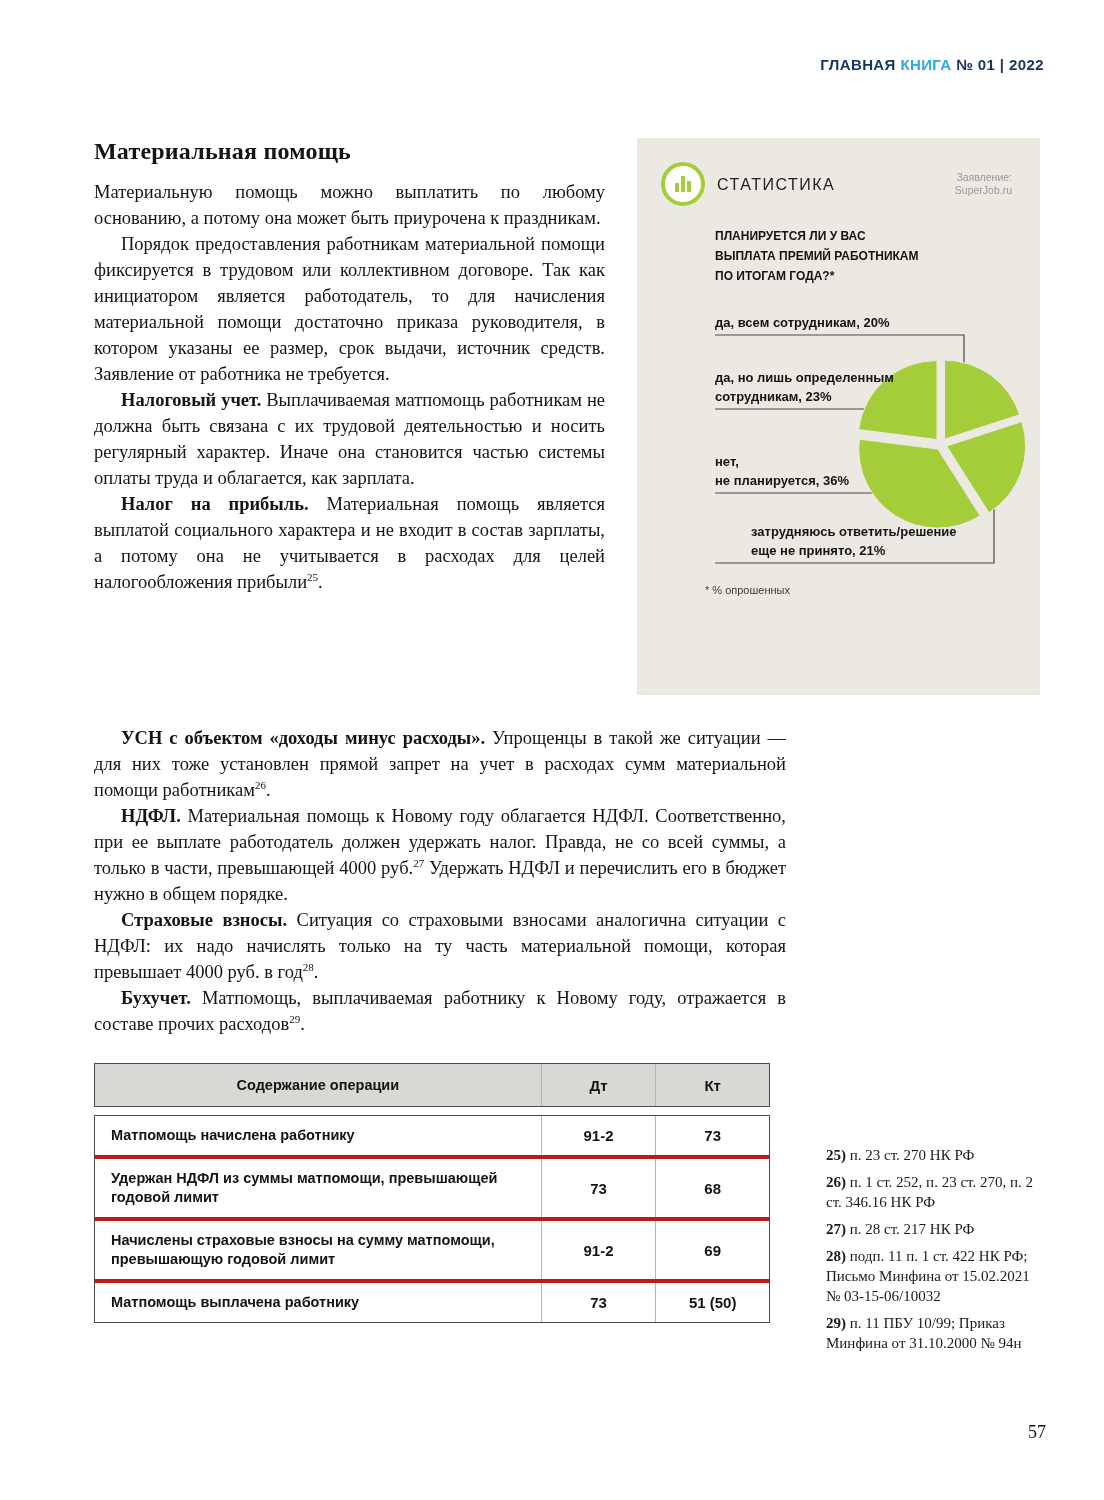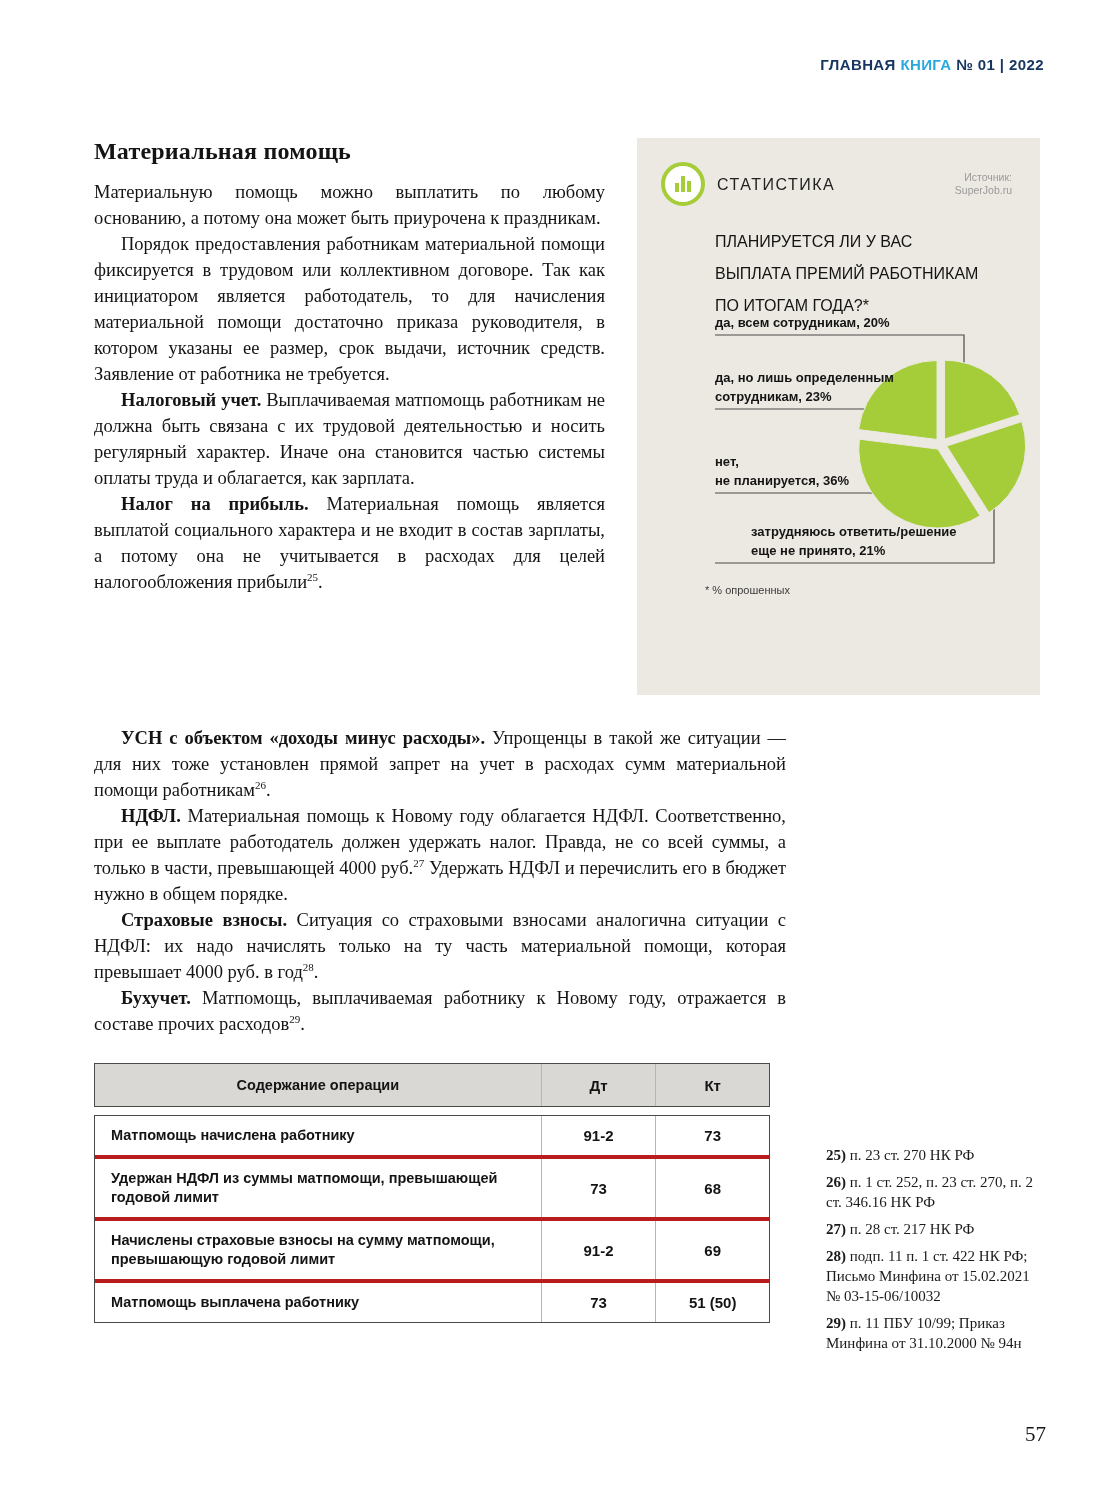--- a/index.html
+++ b/index.html
@@ -35,21 +35,21 @@
   .stat-icon {
     position:absolute; left:24px; top:24px; width:44px; height:44px;
     border:4px solid #a5cd39; border-radius:50%; background:#ffffff;
     display:flex; align-items:flex-end; justify-content:center; gap:2px;
     padding-bottom:10px;
   }
   .stat-icon .bar { display:block; width:4px; background:#a5cd39; }
   .stat-icon .b1 { height:9px; } .stat-icon .b2 { height:16px; } .stat-icon .b3 { height:11px; }
   .stats-title { position:absolute; left:80px; top:38px; font-size:16px; letter-spacing:1.5px; color:#222; }
   .stats-source { position:absolute; right:28px; top:33px; font-size:10.5px; line-height:13px; color:#9a9a9a; text-align:right; white-space:pre-line; }
-  .chart-title { position:absolute; left:78px; top:88px; width:305px; font-size:16px; font-weight:normal; line-height:32px; color:#141414; white-space:pre-line; }
+  .chart-title { position:absolute; left:78px; top:88px; width:305px; font-size:12px; font-weight:bold; line-height:20px; color:#141414; white-space:pre-line; }
   .chart-svg { position:absolute; left:0; top:0; }
   .chart-svg polyline { fill:none; stroke:#4a4a4a; stroke-width:1.2; }
   .slice-label {
     position:absolute; left:78px; font-size:13px; font-weight:bold; line-height:19px;
     color:#141414; white-space:pre-line; width:255px;
   }
   .lbl-0 { top:175px; } .lbl-1 { top:230px; } .lbl-2 { top:314px; } .lbl-3 { top:384px;margin-left:36px; }
   .star-note { position:absolute; left:68px; top:446px; font-size:11px; color:#3c3c3c; }
   .ref-note { position:absolute; left:78px; top:478px; width:312px; font-size:13px; line-height:18px; color:#3c3c3c; }
 
@@ -74,21 +74,21 @@
   .c-num {
     width:114px; display:flex; align-items:center; justify-content:center;
     font-weight:bold; font-size:15px;
   }
   .c-num + .c-num { border-left:1px solid #b5b5b5; }
 
   .footnotes { margin-left:56px; padding-top:82px; width:216px; }
   .fn { font-size:15px; line-height:20px; margin-bottom:7px; color:#1a1a1a; }
   .fn b { font-weight:bold; }
 
-  .page-number { position:absolute; right:58px; top:1422px; font-size:21px; color:#141414; }
+  .page-number { position:absolute; right:58px; top:1422px; font-size:18px; color:#141414; }
 </style>
 </head>
 <body>
 
 <div class="page">
 
   <div class="masthead">
     <span>ГЛАВНАЯ</span>
     <span class="brand-light">КНИГА</span>
     <span>№ 01 | 2022</span>
@@ -106,21 +106,21 @@
         <p class="para indent"><b class="lead">Налог на прибыль.</b><span> Материальная помощь является выплатой социального характера и не входит в состав зарплаты, а потому она не учитывается в расходах для целей налогообложения прибыли</span><sup class="ref">25</sup><span>.</span></p>
       </div>
 
       <aside class="statsbox">
         <div class="stat-icon">
           <span class="bar b1"></span>
             <span class="bar b2"></span>
             <span class="bar b3"></span>
         </div>
         <div class="stats-title">СТАТИСТИКА</div>
-        <div class="stats-source">Источник:
+        <div class="stats-source">Заявление:
 SuperJob.ru</div>
         <div class="chart-title">ПЛАНИРУЕТСЯ ЛИ У ВАС
 ВЫПЛАТА ПРЕМИЙ РАБОТНИКАМ
 ПО ИТОГАМ ГОДА?*</div>
 
         <svg class="chart-svg" viewBox="0 0 403 557" width="403" height="557">
           <g>
             <polyline points="78,197 327,197 327,245"></polyline>
             <polyline points="78,271 262,271"></polyline>
             <polyline points="78,355 268,355"></polyline>

